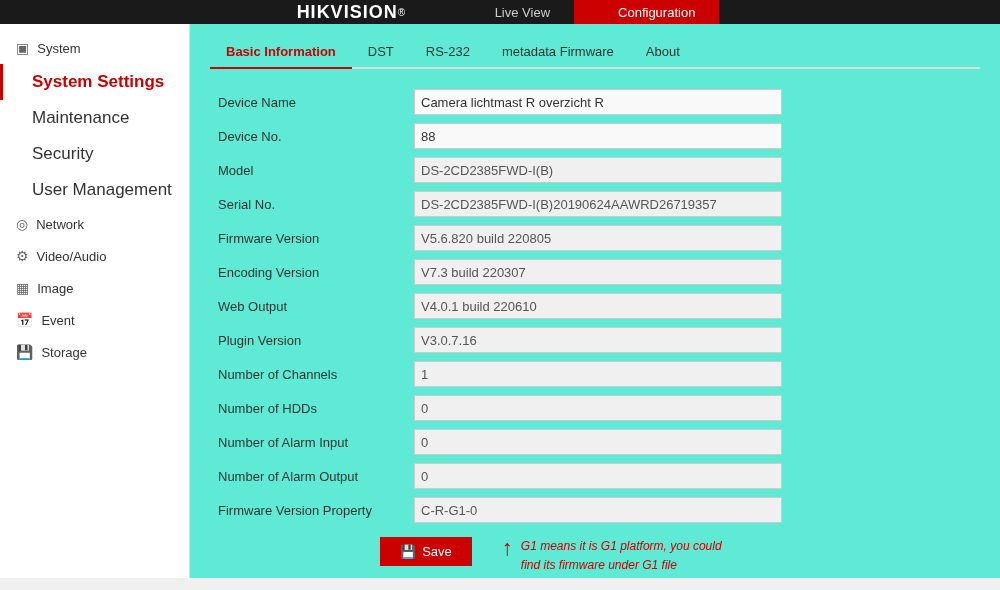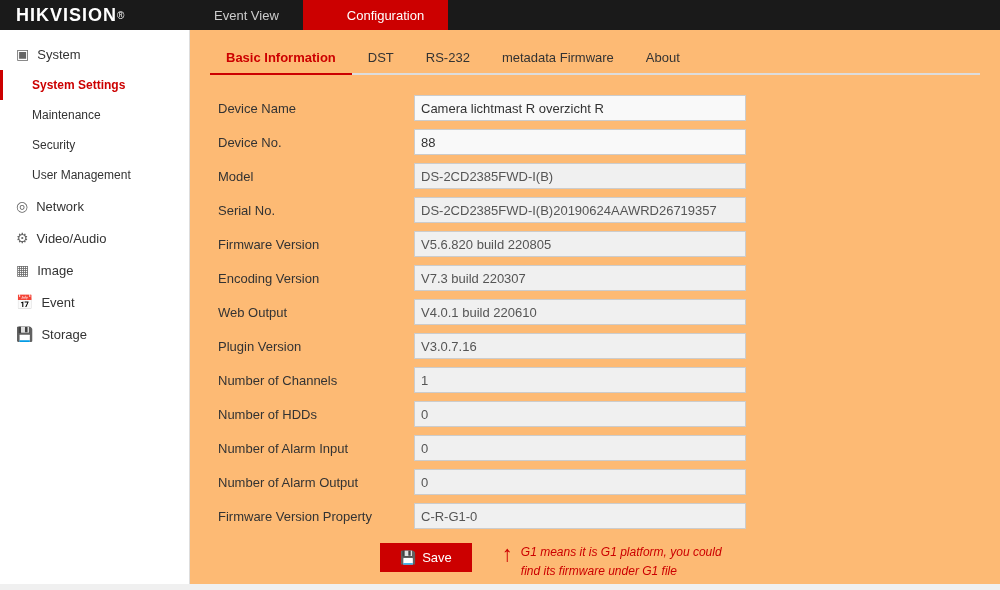--- a/index.html
+++ b/index.html
@@ -3,22 +3,23 @@
   <meta charset="utf-8">
   <style>
     * { box-sizing: border-box; margin: 0; padding: 0; }
     body { font-family: Arial, sans-serif; font-size: 13px; background: #f0f0f0; width: 1000px; height: 590px; overflow: hidden; }
 
     
     .top-nav {
       display: flex;
       align-items: center;
       background: #1a1a1a;
-      height: 30px;
+      height: 24px;
       padding: 0 0;
+      justify-content: center;
     }
     .logo-area {
       width: 190px;
       display: flex;
       align-items: center;
       padding-left: 16px;
     }
     .logo-text {
       color: white;
       font-size: 18px;
@@ -65,32 +66,32 @@
     }
     .sidebar-item {
       display: flex;
       align-items: center;
       padding: 8px 12px 8px 16px;
       cursor: pointer;
       color: #333;
       font-size: 13px;
     }
     .sidebar-item.active { color: #cc0000; font-weight: bold; border-left: 3px solid #cc0000; padding-left: 13px; }
-    .sidebar-item.sub { padding-left: 32px; font-size: 12px; color: #333; }
+    .sidebar-item.sub { padding-left: 32px; font-size: 17px; color: #333; }
     .sidebar-item.sub.active { color: #cc0000; font-weight: bold; border-left: 3px solid #cc0000; padding-left: 29px; }
     .sidebar-icon {
       margin-right: 8px;
       font-size: 14px;
       color: #666;
     }
 
     
     .content-area {
       flex: 1;
-      background: #fdba74;
+      background: #5eead4;
       padding: 12px 20px;
       overflow-y: auto;
     }
 
     
     .tab-bar {
       display: flex;
       border-bottom: 2px solid #ddd;
       margin-bottom: 16px;
     }
@@ -120,21 +121,21 @@
     .form-table tr td:first-child {
       width: 200px;
       color: #333;
       font-size: 13px;
       padding-right: 12px;
     }
     .form-table tr td:last-child {
       padding-left: 4px;
     }
     .form-input {
-      width: 332px;
+      width: 368px;
       height: 24px;
       border: 1px solid #ccc;
       background: #f9f9f9;
       padding: 12px 6px;
       font-size: 13px;
       color: #333;
       outline: none;
     }
     .form-input[readonly] {
       background: #f0f0f0;
@@ -159,21 +160,21 @@
 </head>
 <body>
 
 <div class="top-nav">
   <div class="logo-area">
     <span class="logo-text">HIKVISION</span>
       <span class="logo-reg">®</span>
   </div>
   <div class="nav-tabs">
 
-  <div class="nav-tab">Event View</div>
+  <div class="nav-tab">Live View</div>
       <div class="nav-tab active">Configuration</div>
     </div>
 </div>
 
 <div class="main-layout">
 
   <div class="sidebar">
 
   <div class="sidebar-item">
         <span class="sidebar-icon">▣</span>

